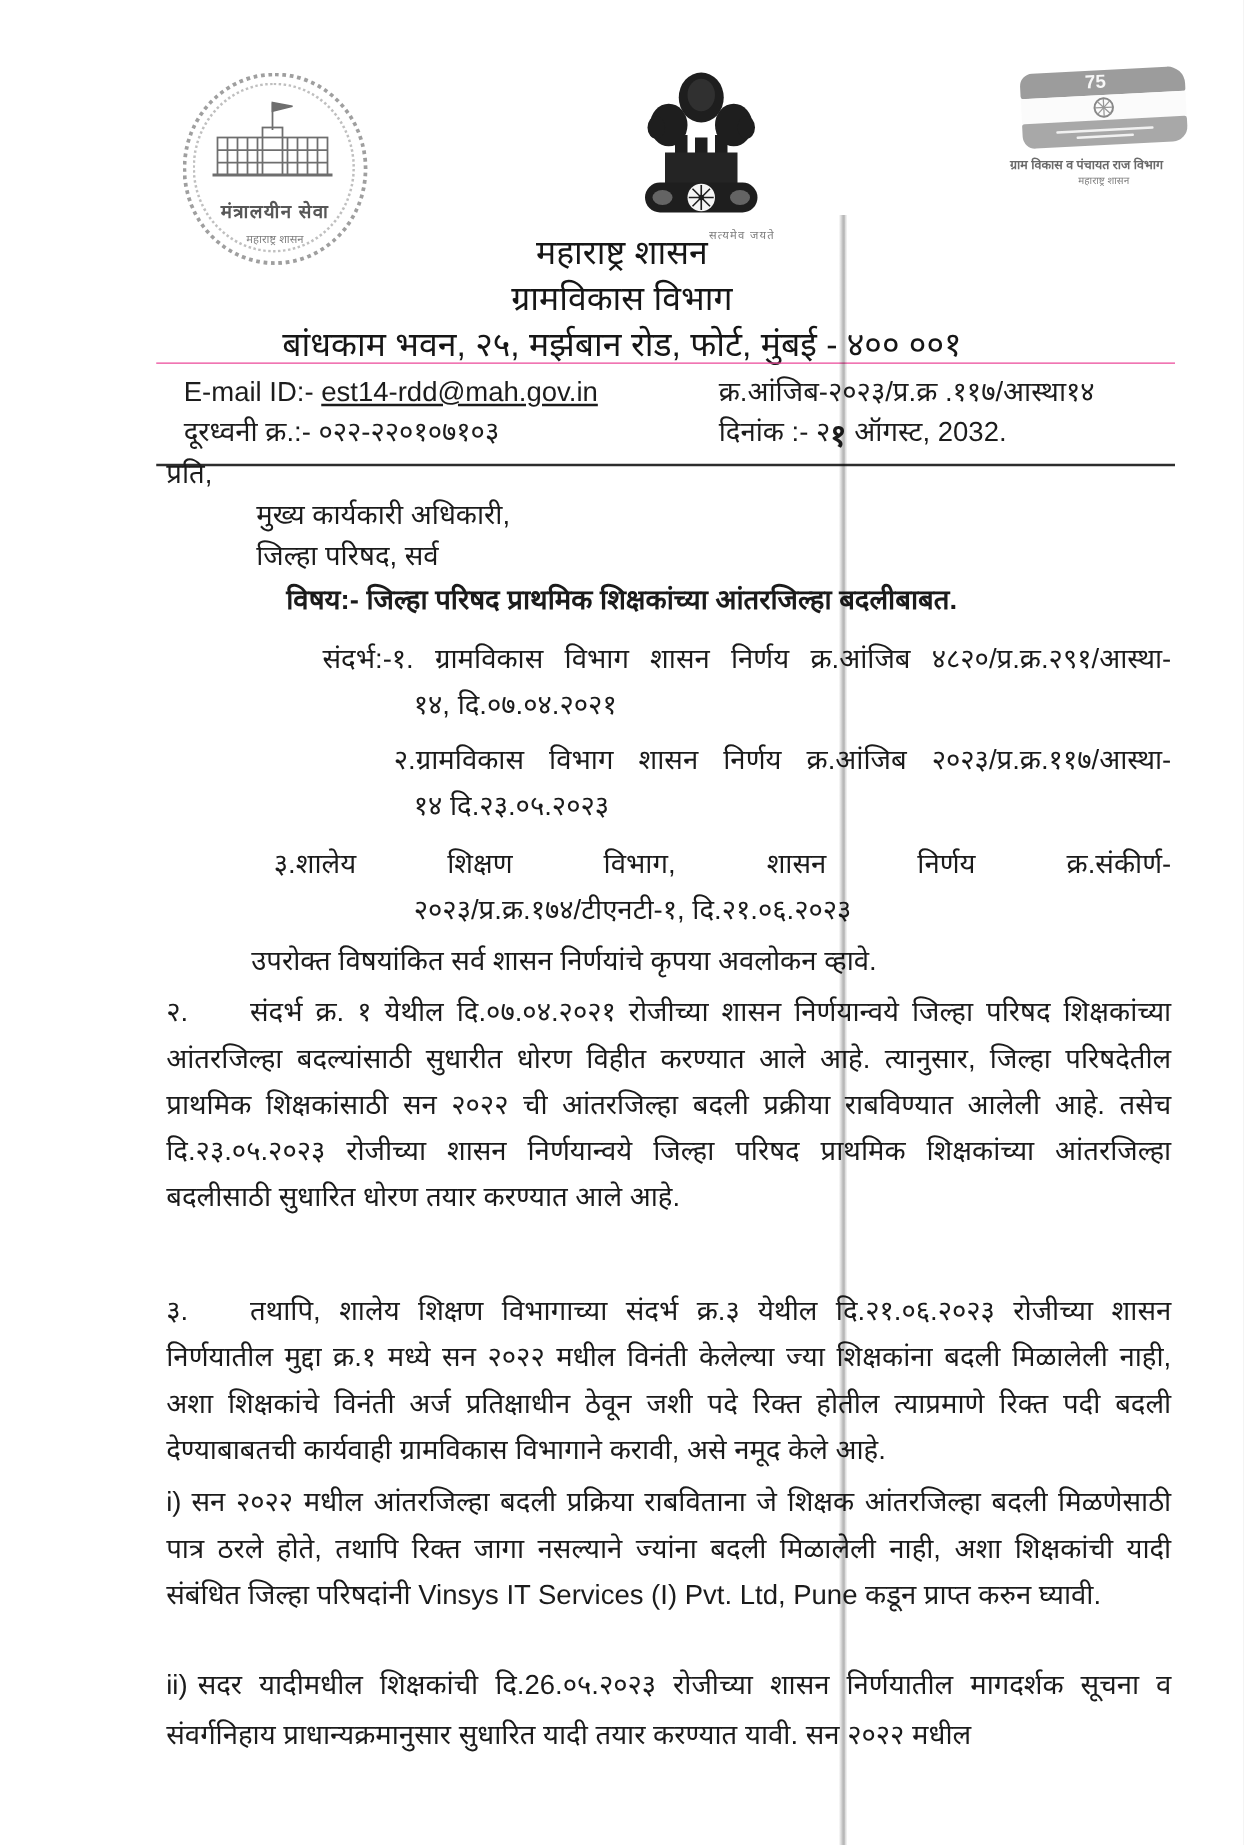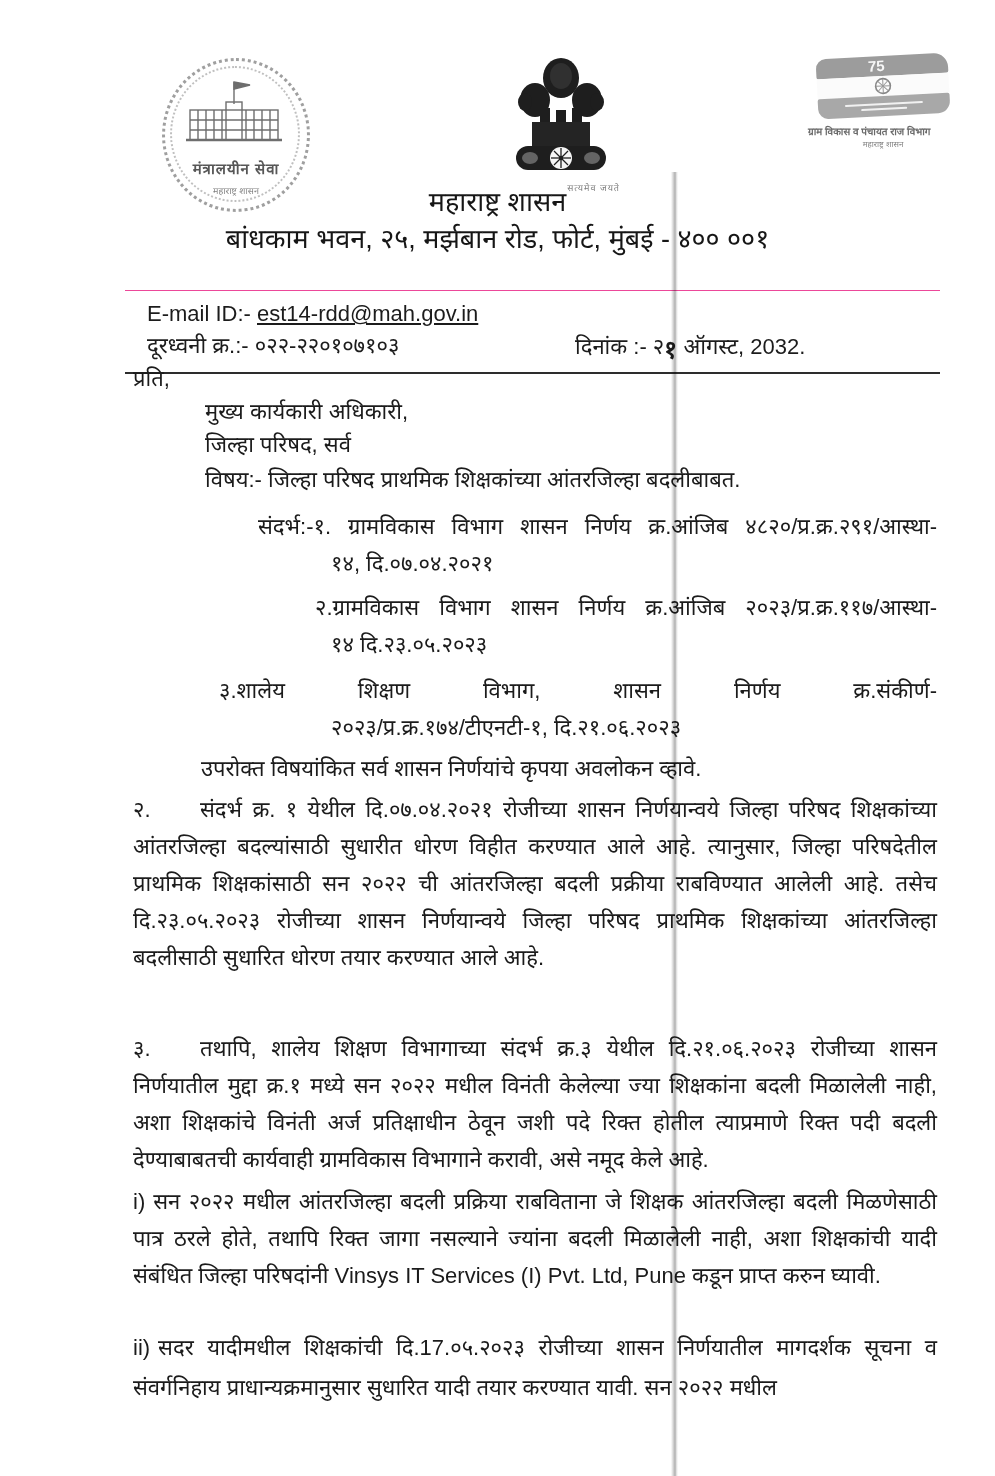--- a/index.html
+++ b/index.html
@@ -3,21 +3,21 @@
 <meta charset="utf-8">
 <style>
   html,body{margin:0;padding:0;background:#e8e8e8;}
   .page{
     position:relative;width:995px;height:1476px;margin:0 auto;
     background:#ffffff;overflow:hidden;
     font-family:"Liberation Sans","DejaVu Sans",sans-serif;
     color:#1c1c1c;
   }
   
-  .seal{position:absolute;left:158px;top:56px;width:156px;height:178px;filter:blur(.3px);opacity:.85;}
+  .seal{position:absolute;left:142px;top:56px;width:156px;height:178px;filter:blur(.3px);opacity:.85;}
   .seal .ring{position:absolute;left:4px;top:2px;width:142px;height:148px;border-radius:50%;
     border:3px dotted #8f8f8f;}
   .seal .ring2{position:absolute;left:12px;top:10px;width:126px;height:132px;border-radius:50%;
     border:2px dotted #b5b5b5;}
   .seal svg{position:absolute;left:18px;top:18px;}
   .seal .t1{position:absolute;left:0;top:102px;width:100%;text-align:center;
     font-size:15px;font-weight:700;color:#3a3a3a;letter-spacing:1px;}
   .seal .t2{position:absolute;left:0;top:128px;width:100%;text-align:center;
     font-size:9px;color:#6b6b6b;}
   .emblem{position:absolute;left:502px;top:52px;width:118px;height:142px;text-align:right;filter:blur(.3px);}
@@ -43,21 +43,21 @@
   .contact .row{display:flex;line-height:32px;}
   .contact .cl{width:428px;}
   .contact .cr{flex:1;}
   .contact a{color:#1c1c1c;text-decoration:underline;}
   .hand{display:inline-block;font-weight:700;font-size:25px;transform:translateY(4px) rotate(3deg);
     font-family:"Liberation Serif","DejaVu Serif",serif;}
   
   .abs{position:absolute;left:133px;width:804px;font-size:22px;color:#1b1b1b;}
   .toblk{top:362px;line-height:33px;}
   .toblk .ind{margin-left:72px;}
-  .subj{margin-left:72px;font-weight:400;margin-top:2px;}
+  .subj{margin-left:96px;font-weight:700;margin-top:2px;}
   .refs{top:508px;line-height:37px;}
   .refs .jl{text-align:justify;text-align-last:justify;}
   .refs .r1{margin-left:125px;}
   .refs .r2{margin-left:198px;margin-bottom:7px;}
   .refs .r3{margin-left:182px;}
   .refs .r4{margin-left:198px;margin-bottom:9px;}
   .refs .r5{margin-left:86px;}
   .refs .r6{margin-left:198px;}
   .para{line-height:37px;text-align:justify;}
   .pnum{display:inline-block;width:67px;}
@@ -152,26 +152,28 @@
         <div class="sq"></div>
         <div class="sq s"></div>
       </div>
     </div>
     <div class="c1">ग्राम विकास व पंचायत राज विभाग</div>
     <div class="c2">महाराष्ट्र शासन</div>
   </div>
 
   <div class="hdr">
     <div>महाराष्ट्र शासन</div>
+    <div>ग्रामविकास विभाग</div>
     <div>बांधकाम भवन, २५, मर्झबान रोड, फोर्ट, मुंबई - ४०० ००१</div>
   </div>
 
   <div class="contact">
     <div class="row">
       <div class="cl"><span>E-mail ID:- </span><a href="#">est14-rdd@mah.gov.in</a></div>
+      <div class="cr">क्र.आंजिब-२०२३/प्र.क्र .११७/आस्था१४</div>
     </div>
     <div class="row">
       <div class="cl"><span>दूरध्वनी क्र.:- </span><span>०२२-२२०१०७१०३</span></div>
       <div class="cr"><span>दिनांक :- </span><span>२</span><span class="hand">१</span><span> ऑगस्ट, 2032.</span></div>
     </div>
   </div>
 
   <div class="abs toblk">
     <div>प्रति,</div>
     <div class="ind">मुख्य कार्यकारी अधिकारी,</div>
@@ -190,19 +192,19 @@
 
   <div class="abs para ava">उपरोक्त विषयांकित सर्व शासन निर्णयांचे कृपया अवलोकन व्हावे.</div>
 
   <div class="abs para p2"><span class="pnum">२.</span><span>संदर्भ क्र. १ येथील दि.०७.०४.२०२१ रोजीच्या शासन निर्णयान्वये जिल्हा परिषद शिक्षकांच्या आंतरजिल्हा बदल्यांसाठी सुधारीत धोरण विहीत करण्यात आले आहे. त्यानुसार, जिल्हा परिषदेतील प्राथमिक शिक्षकांसाठी सन २०२२ ची आंतरजिल्हा बदली प्रक्रीया राबविण्यात आलेली आहे. तसेच दि.२३.०५.२०२३ रोजीच्या शासन निर्णयान्वये जिल्हा परिषद प्राथमिक शिक्षकांच्या आंतरजिल्हा बदलीसाठी सुधारित धोरण तयार करण्यात आले आहे.</span></div>
 
   <div class="abs para p3"><span class="pnum">३.</span><span>तथापि, शालेय शिक्षण विभागाच्या संदर्भ क्र.३ येथील दि.२१.०६.२०२३ रोजीच्या शासन निर्णयातील मुद्दा क्र.१ मध्ये सन २०२२ मधील विनंती केलेल्या ज्या शिक्षकांना बदली मिळालेली नाही, अशा शिक्षकांचे विनंती अर्ज प्रतिक्षाधीन ठेवून जशी पदे रिक्त होतील त्याप्रमाणे रिक्त पदी बदली देण्याबाबतची कार्यवाही ग्रामविकास विभागाने करावी, असे नमूद केले आहे.</span></div>
 
 
   <div class="abs para pi"><span class="inum">i)</span><span>सन २०२२ मधील आंतरजिल्हा बदली प्रक्रिया राबविताना जे शिक्षक आंतरजिल्हा बदली मिळणेसाठी पात्र ठरले होते, तथापि रिक्त जागा नसल्याने ज्यांना बदली मिळालेली नाही, अशा शिक्षकांची यादी संबंधित जिल्हा परिषदांनी Vinsys IT Services (I) Pvt. Ltd, Pune कडून प्राप्त करुन घ्यावी.</span></div>
 
-  <div class="abs para pii"><span class="inum">ii)</span><span>सदर यादीमधील शिक्षकांची दि.17.०५.२०२३ रोजीच्या शासन निर्णयातील मागदर्शक सूचना व संवर्गनिहाय प्राधान्यक्रमानुसार सुधारित यादी तयार करण्यात यावी. सन २०२२ मधील</span></div>
+  <div class="abs para pii"><span class="inum">ii)</span><span>सदर यादीमधील शिक्षकांची दि.26.०५.२०२३ रोजीच्या शासन निर्णयातील मागदर्शक सूचना व संवर्गनिहाय प्राधान्यक्रमानुसार सुधारित यादी तयार करण्यात यावी. सन २०२२ मधील</span></div>
 
   <div class="fold">
       <div class="core"></div>
     </div>
 
 </div>
 
 </body></html>

